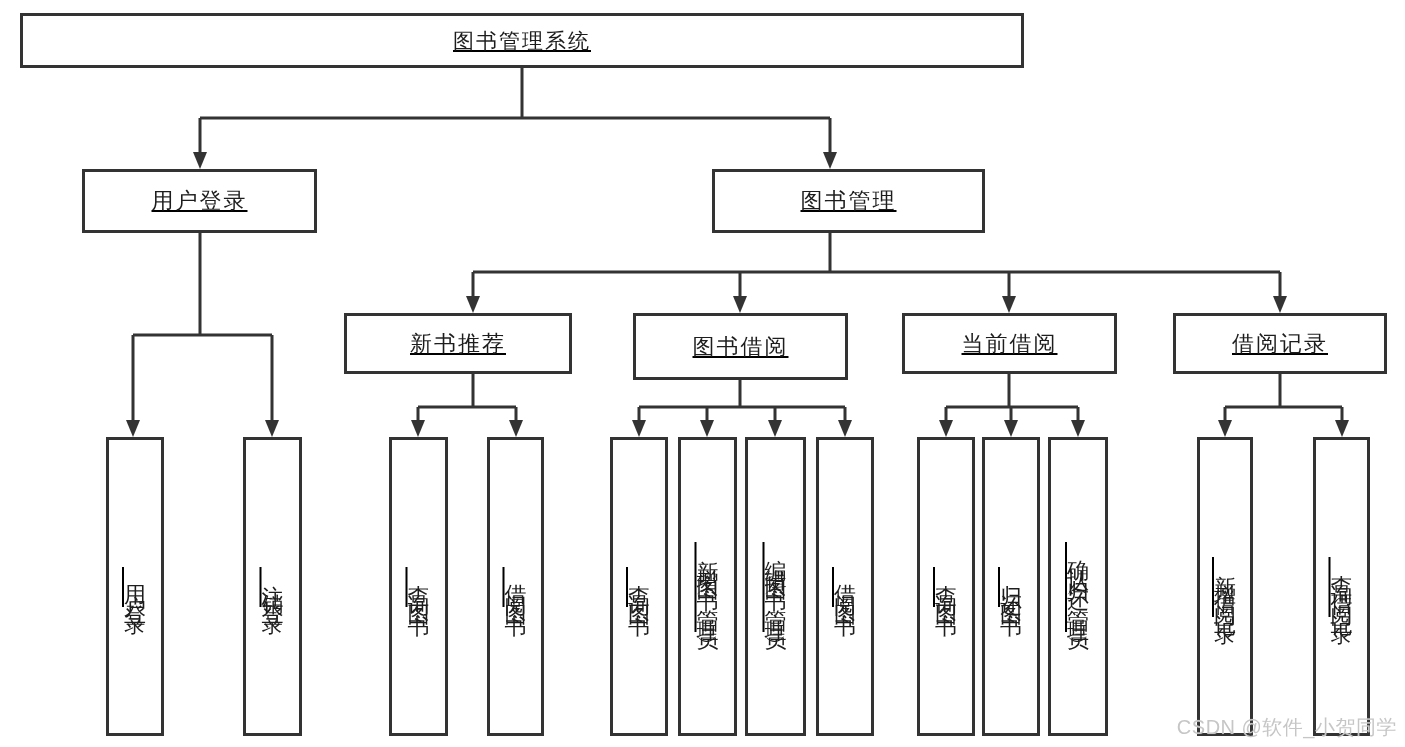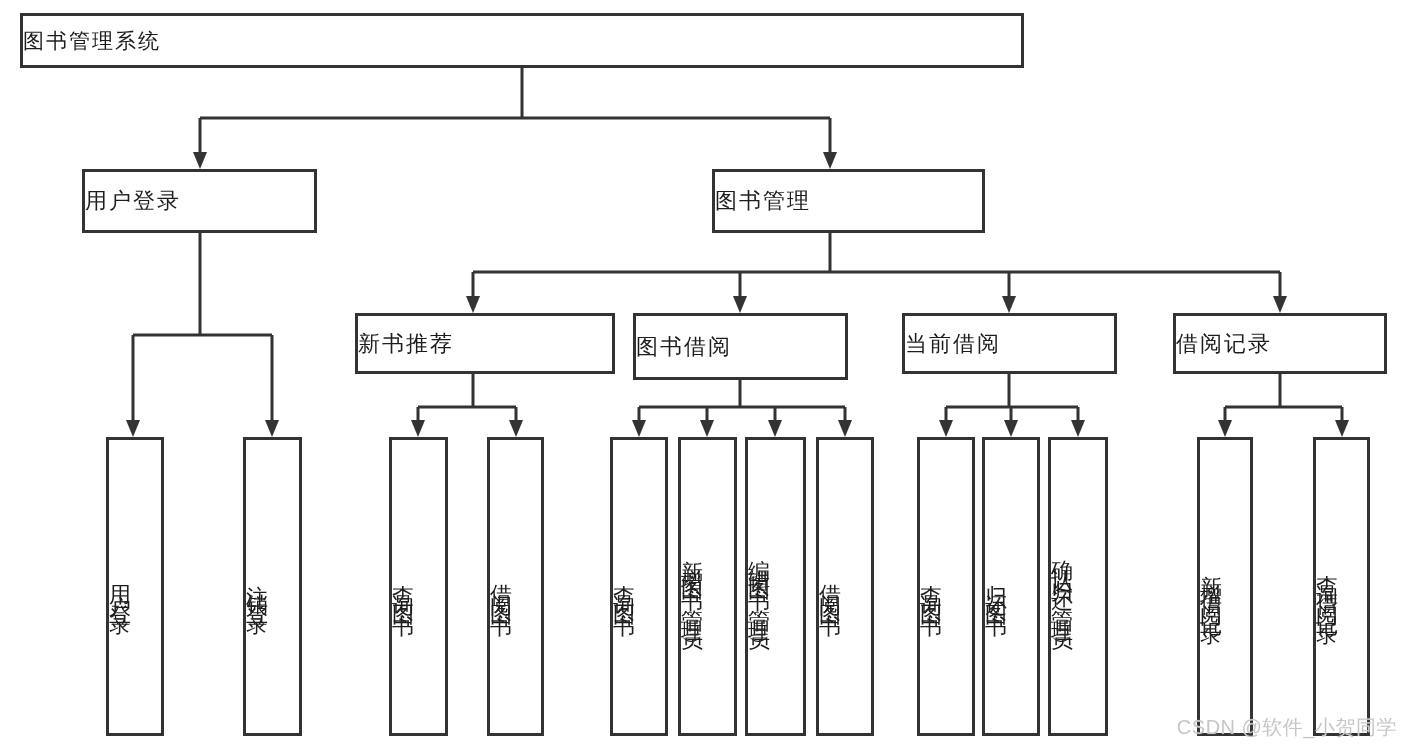--- a/index.html
+++ b/index.html
@@ -11,22 +11,23 @@
     font-family:"Liberation Sans", sans-serif;
   }
   #wires{position:absolute;left:0;top:0;z-index:1;}
   .box{
     position:absolute;
     box-sizing:border-box;
     border:3px solid #333333;
     background:#ffffff;
     display:flex;
     align-items:center;
-    justify-content:flex-start;
+    justify-content:center;
     z-index:2;
+    text-decoration:underline;
   }
   .hlabel{
     color:#1d1d1d;
     font-size:22px;
     letter-spacing:2px;
     white-space:nowrap;
   }
   .root .hlabel{font-size:21px;}
   .vlabel{
     color:#1d1d1d;
@@ -102,21 +103,21 @@
     <span class="hlabel">图书管理系统</span>
   </div>
 
   <div class="box" style="left:82px;top:169px;width:235px;height:64px">
     <span class="hlabel">用户登录</span>
   </div>
   <div class="box" style="left:712px;top:169px;width:273px;height:64px">
     <span class="hlabel">图书管理</span>
   </div>
 
-  <div class="box" style="left:355px;top:313px;width:260px;height:61px">
+  <div class="box" style="left:344px;top:313px;width:228px;height:61px">
     <span class="hlabel">新书推荐</span>
   </div>
   <div class="box" style="left:633px;top:313px;width:215px;height:67px">
     <span class="hlabel">图书借阅</span>
   </div>
   <div class="box" style="left:1173px;top:313px;width:214px;height:61px">
     <span class="hlabel">借阅记录</span>
   </div>
   <div class="box" style="left:902px;top:313px;width:215px;height:61px">
     <span class="hlabel">当前借阅</span>

